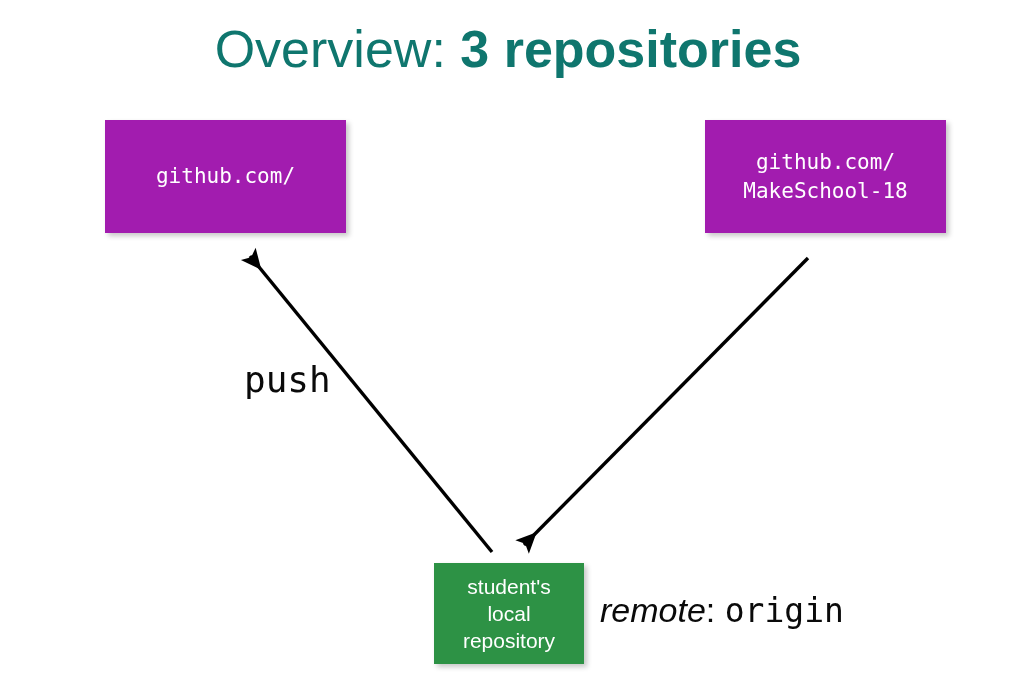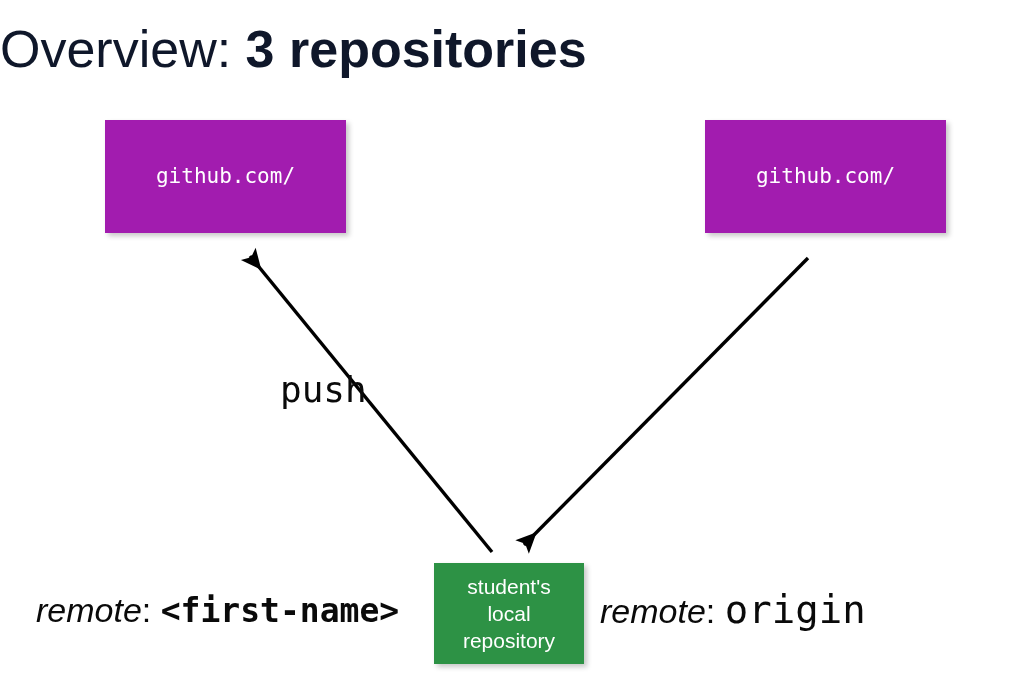--- a/index.html
+++ b/index.html
@@ -17,25 +17,26 @@
     font-family: "Liberation Sans", sans-serif;
     color: #000000;
   }
 
   
   #title {
     position: absolute;
     left: 0;
     top: 18px;
     width: 1016px;
+    text-align: center;
     font-family: "Liberation Sans", sans-serif;
     font-size: 52px;
     line-height: 62px;
     font-weight: 400;
-    color: #0f172a;
+    color: #0f766e;
     white-space: pre;
   }
   #title .strong {
     font-weight: 700;
   }
 
   
   .repo-box {
     position: absolute;
     box-sizing: border-box;
@@ -100,22 +101,21 @@
     position: absolute;
     font-family: "DejaVu Sans Mono", "Liberation Mono", monospace;
     font-size: 36px;
     line-height: 44px;
     color: #0a0a0a;
     white-space: pre;
   }
 
   #label-push {
     left: 244px;
-    top: 368px;
-    margin-left: 36px;
+    top: 358px;
   }
 
   #label-pull {
     left: 722px;
     top: 380px;
   }
 
   
   .remote-caption {
     position: absolute;
@@ -149,36 +149,37 @@
     font-weight: 700;
     font-size: 33px;
   }
 
   #caption-right {
     left: 600px;
     top: 588px;
   }
   #caption-right .mono {
     font-weight: 400;
-    font-size: 39px;
+    font-size: 33px;
   }
 </style>
 </head>
 <body>
 
 <div id="slide">
 
   <div id="title"><span>Overview: </span><span class="strong">3 repositories</span></div>
 
   <div class="repo-box remote" id="box-github-user">
     <span class="repo-line">github.com/</span>
   </div>
 
   <div class="repo-box remote" id="box-makeschool">
     <span class="repo-line">github.com/</span>
+    <span class="repo-line">MakeSchool-18</span>
   </div>
 
   <div class="repo-box" id="box-local-repo">
     <span class="repo-line">student's</span>
     <span class="repo-line">local</span>
     <span class="repo-line">repository</span>
   </div>
 
   <svg id="arrow-layer" viewBox="0 0 1016 692" width="1016" height="692" xmlns="http://www.w3.org/2000/svg">
     <defs>
@@ -190,17 +191,16 @@
       </marker>
     </defs>
 
     <line x1="492" y1="552" x2="250" y2="256" stroke="#000000" stroke-width="3.4" marker-end="url(#head-push)"></line>
 
     <line x1="808" y1="258" x2="524" y2="545" stroke="#000000" stroke-width="3.4" marker-end="url(#head-pull)"></line>
   </svg>
 
   <div class="arrow-label" id="label-push">push</div>
 
-  <div class="remote-caption" id="caption-left"><span class="kw">remote</span><span class="colon">: </span><span class="mono">&lt;first-name&gt;</span></div>
 
   <div class="remote-caption" id="caption-right"><span class="kw">remote</span><span class="colon">: </span><span class="mono">origin</span></div>
 
 </div>
 
 </body></html>

